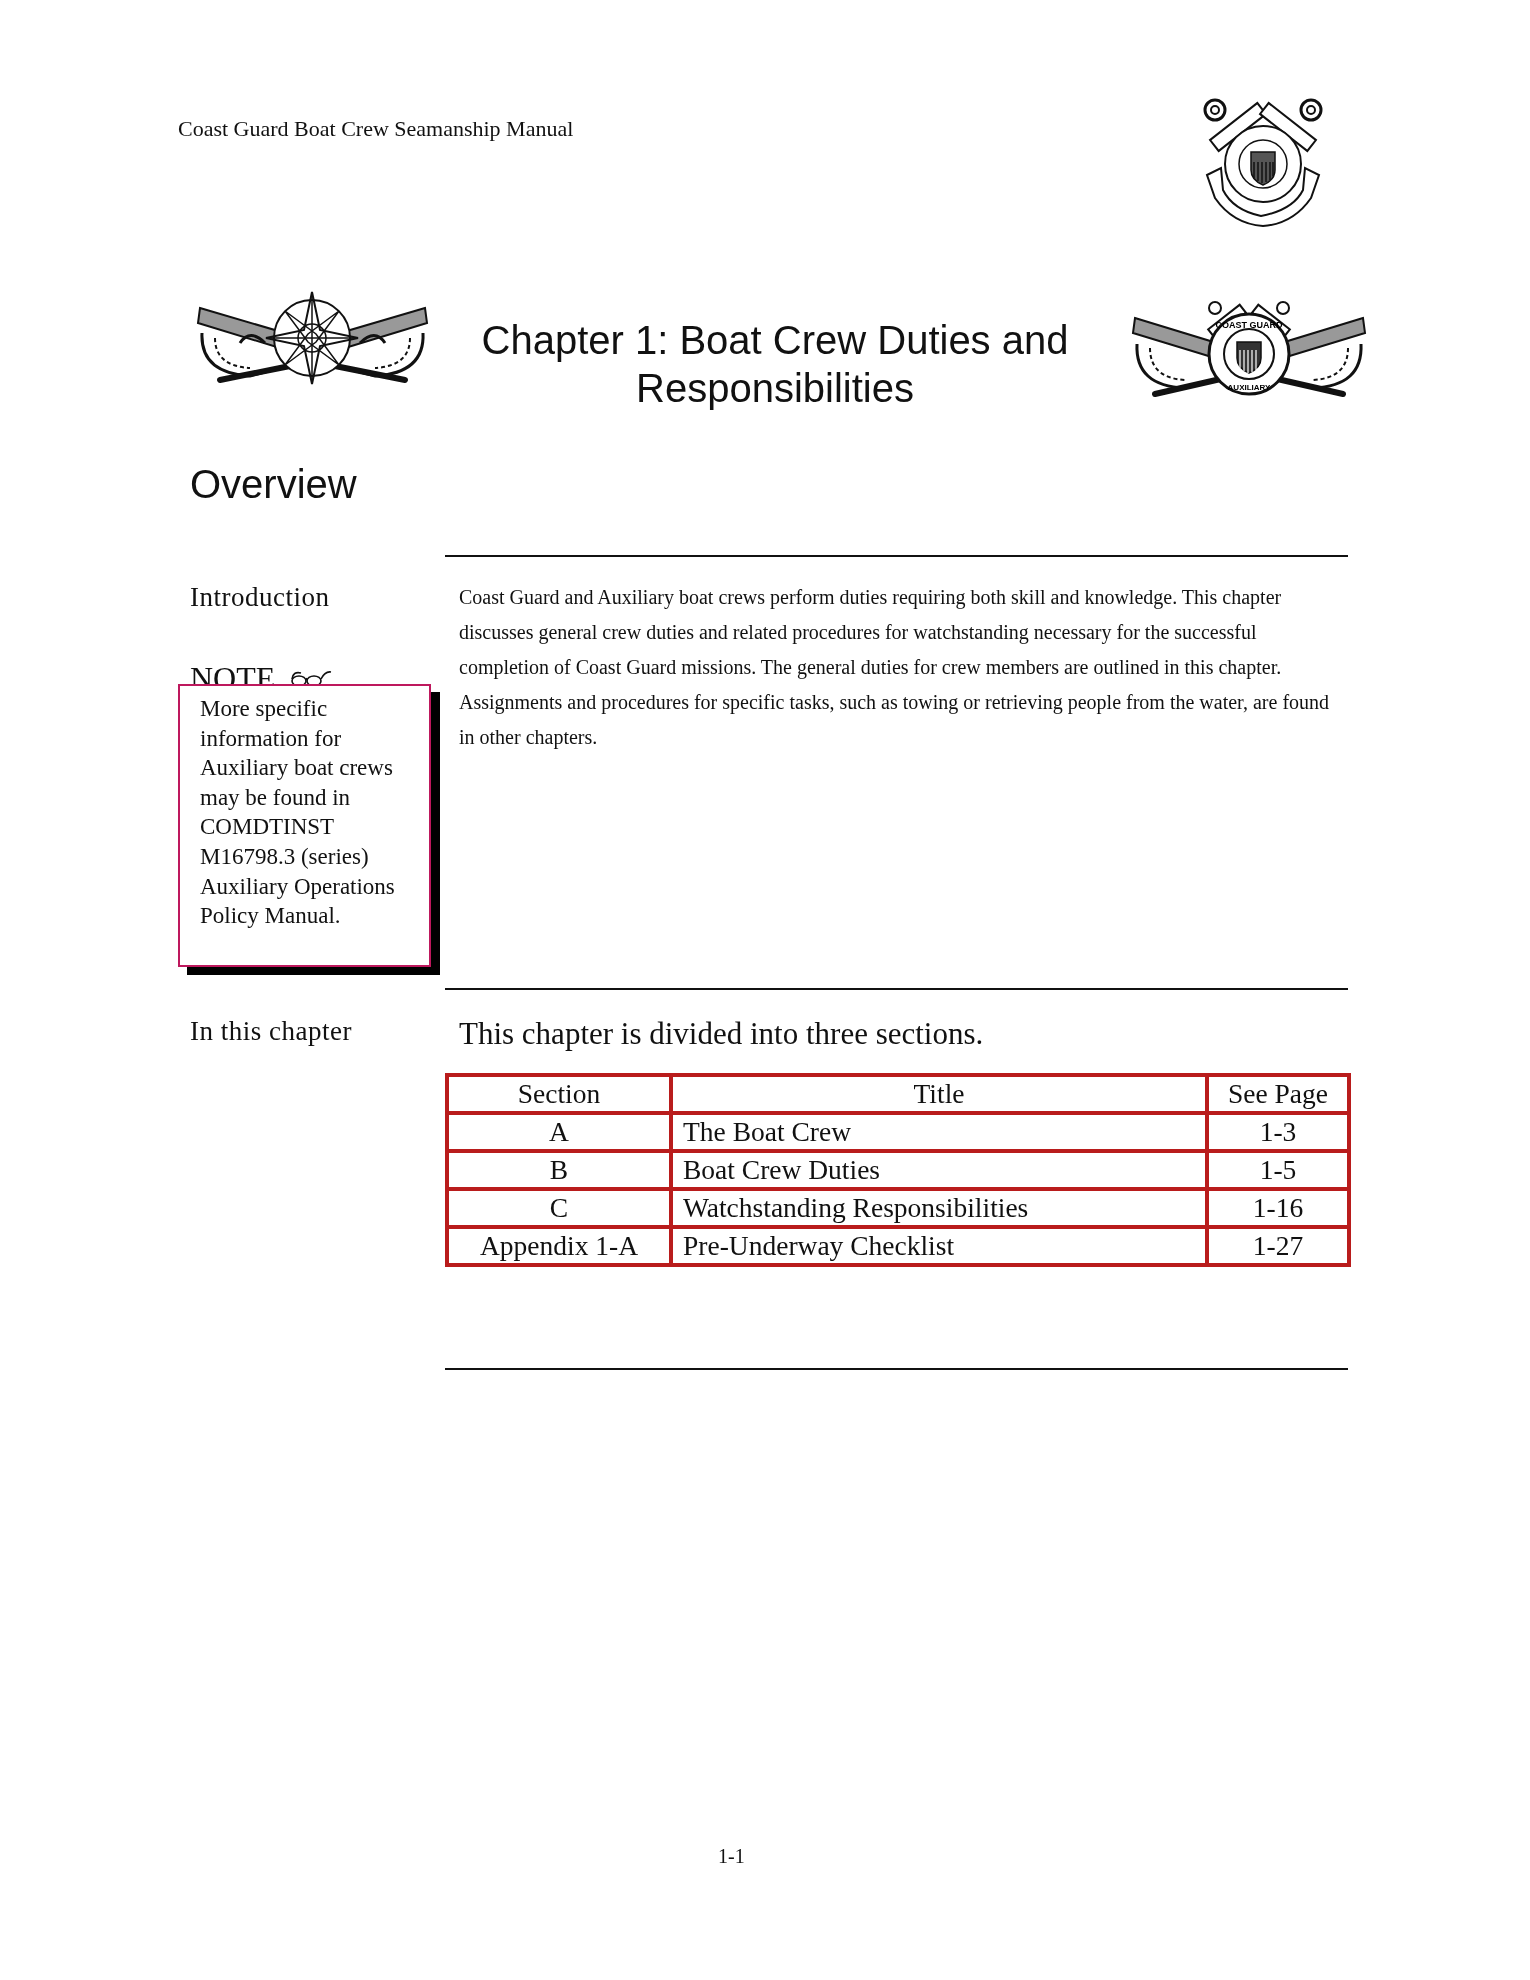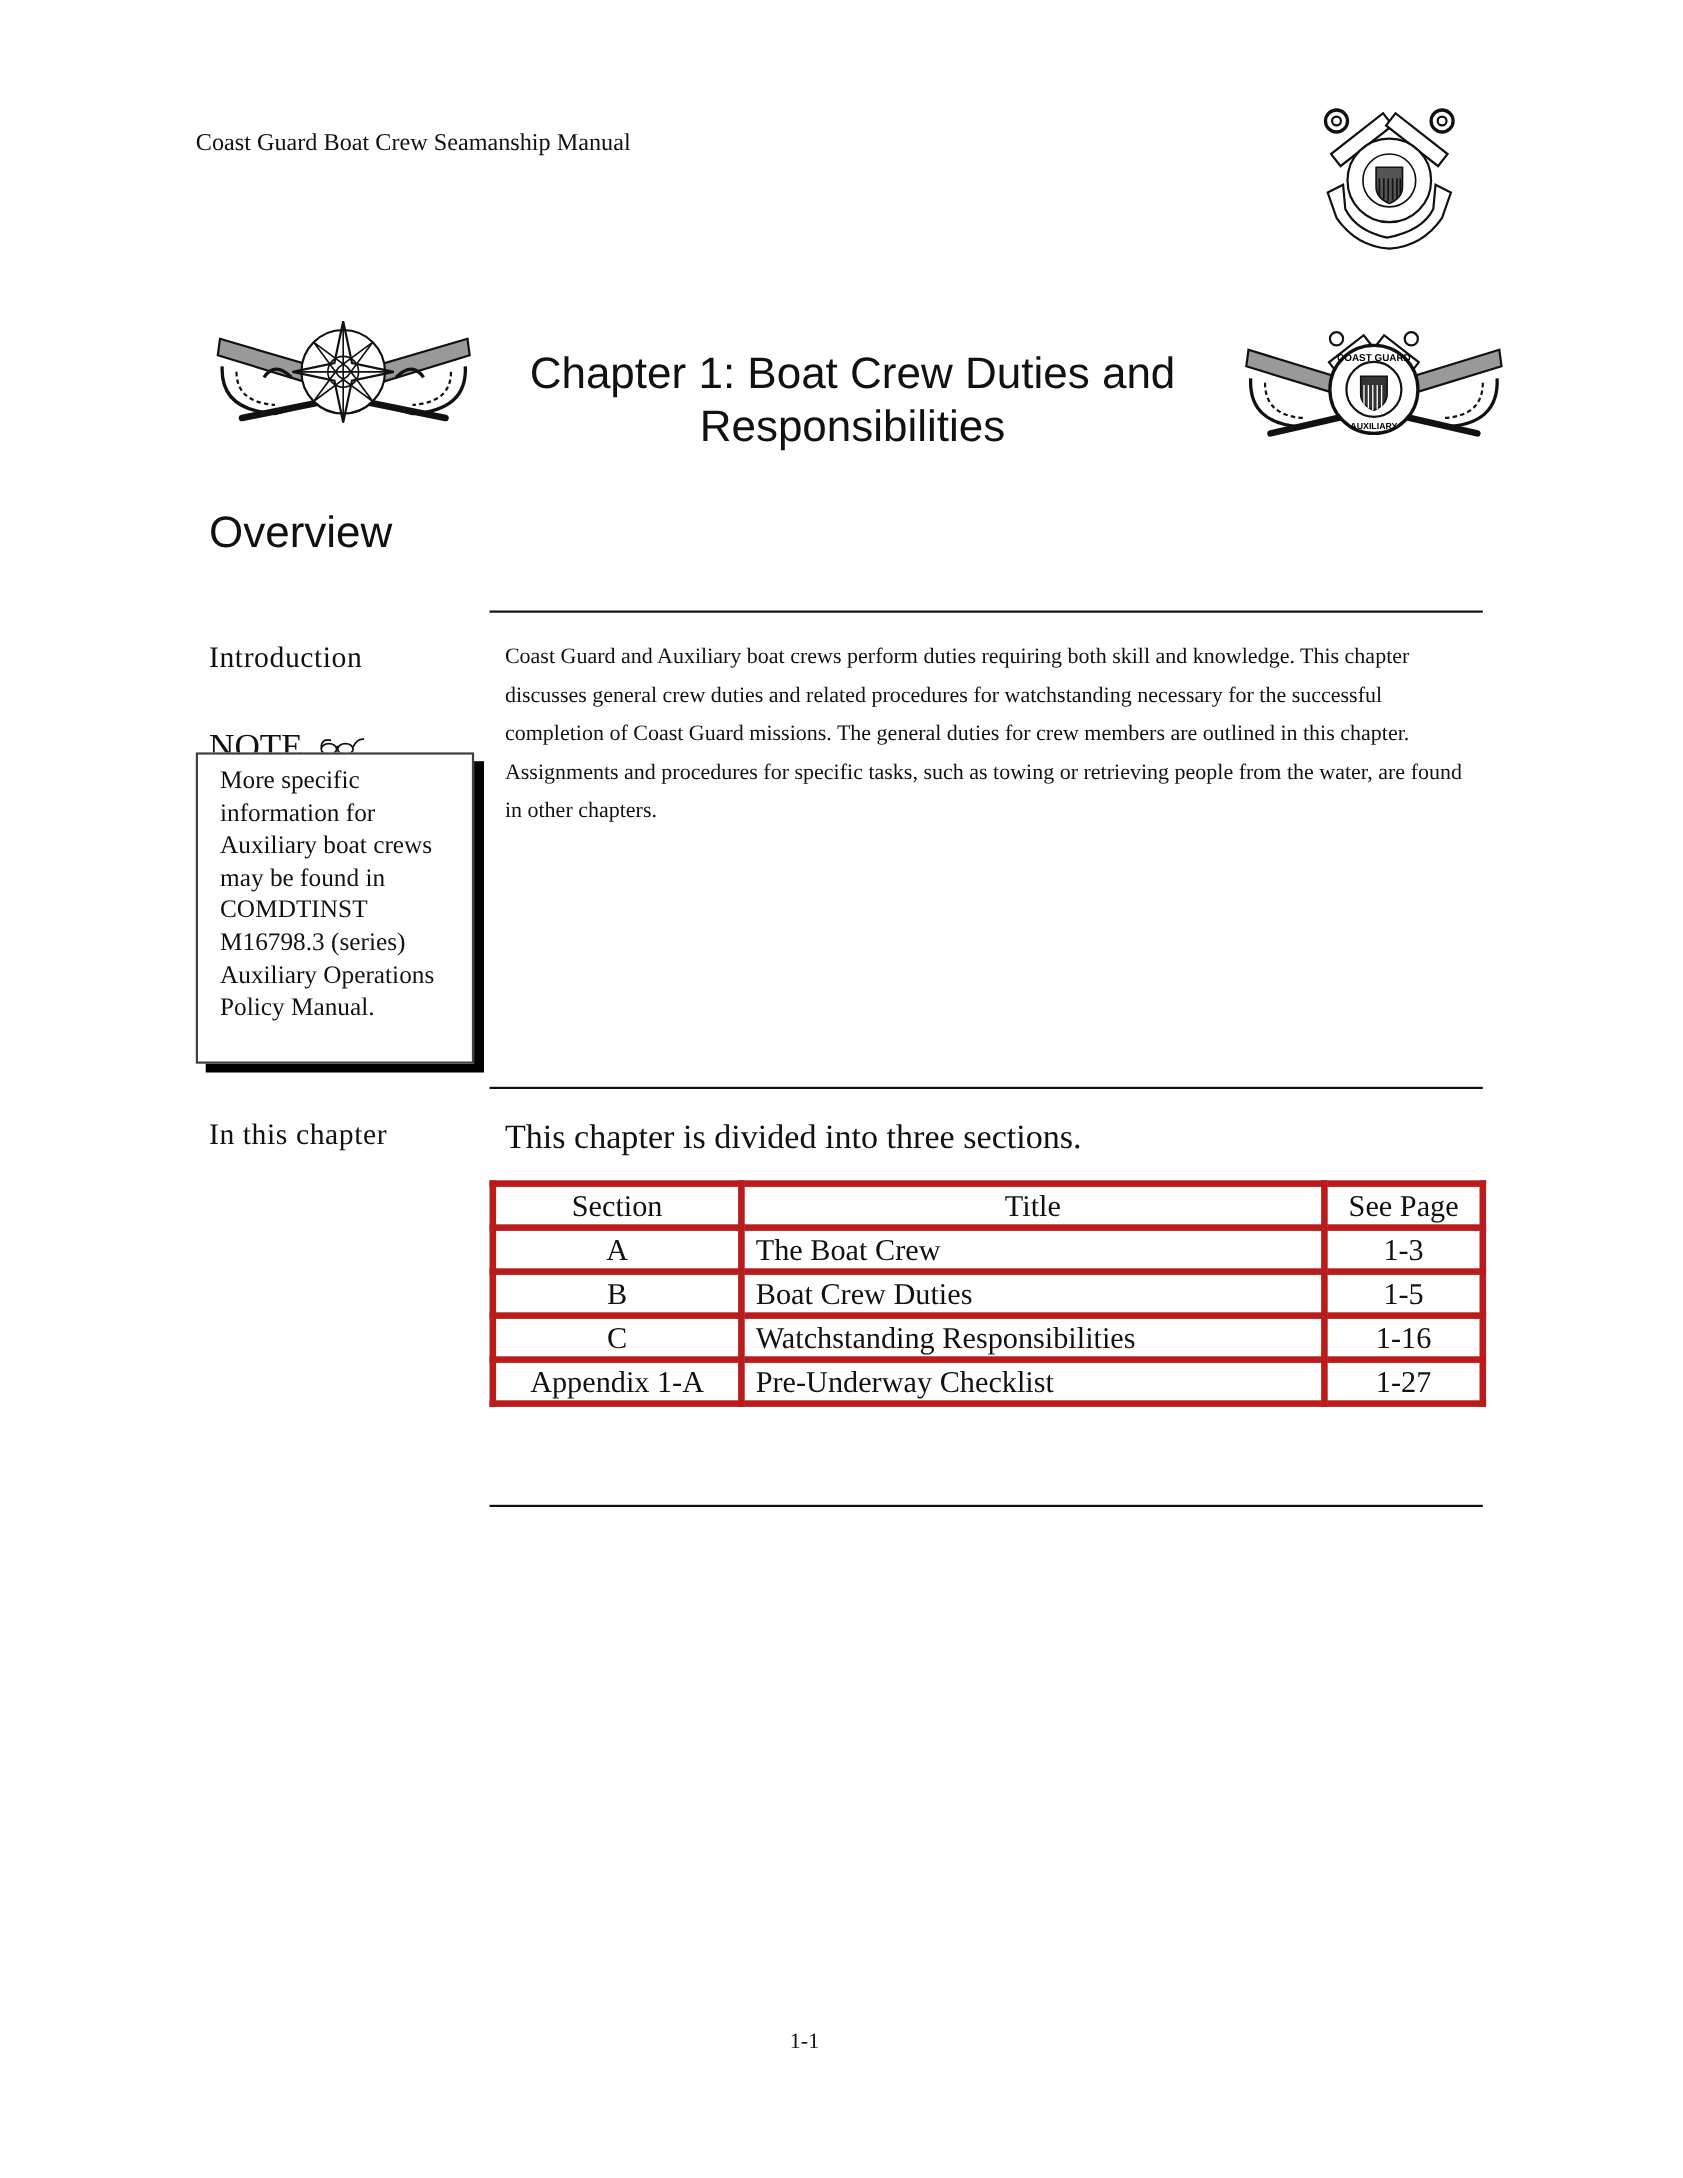--- a/index.html
+++ b/index.html
@@ -7,25 +7,25 @@
   .abs { position: absolute; }
   .running-header { left: 178px; top: 116px; font-size: 22px; }
   .seal-top { left: 1193px; top: 90px; width: 140px; height: 140px; }
   .emblem-left { left: 190px; top: 288px; width: 245px; height: 100px; }
   .emblem-right { left: 1125px; top: 296px; width: 248px; height: 110px; }
   .chapter-title { left: 455px; top: 316px; width: 640px; text-align: center; font-family: "Liberation Sans", sans-serif; font-size: 40px; line-height: 48px; }
   .overview { left: 190px; top: 462px; font-family: "Liberation Sans", sans-serif; font-size: 40px; }
   .rule { position: absolute; left: 445px; width: 903px; height: 0; border-top: 2px solid #111; }
   .side-label { left: 190px; font-size: 27px; letter-spacing: 0.5px; }
   .note-head { left: 190px; top: 648px; font-size: 32px; display: flex; align-items: center; gap: 14px; margin-top: 12px; }
-  .note-box { left: 178px; top: 684px; width: 253px; height: 283px; border: 2px solid #404040; background: #fff; box-shadow: 9px 8px 0 #000; padding: 8px 0 0 20px; box-sizing: border-box; font-size: 23px; line-height: 29.6px; }
+  .note-box { left: 178px; top: 684px; width: 253px; height: 283px; border: 2px solid #be185d; background: #fff; box-shadow: 9px 8px 0 #000; padding: 8px 0 0 20px; box-sizing: border-box; font-size: 23px; line-height: 29.6px; }
   .body-text { left: 459px; top: 580px; width: 890px; font-size: 20px; line-height: 35px; }
   .chapter-intro { left: 459px; top: 1016px; font-size: 31px; }
   table.sections { position: absolute; left: 445px; top: 1073px; width: 906px; border-collapse: collapse; font-size: 27.5px; }
-  table.sections th, table.sections td { border: 6px solid #b91c1c; height: 34px; padding: 0 10px; font-weight: normal; line-height: 32px; }
+  table.sections th, table.sections td { border: 4px solid #b91c1c; height: 34px; padding: 0 10px; font-weight: normal; line-height: 32px; }
   table.sections th { text-align: center; }
   td.c-sec { text-align: center; width: 200px; }
   td.c-title { text-align: left; }
   td.c-page { text-align: center; width: 118px; }
   .page-number { left: 718px; top: 1845px; font-size: 20px; }
 </style>
 </head>
 <body>
 
 <div class="abs running-header">Coast Guard Boat Crew Seamanship Manual</div>

